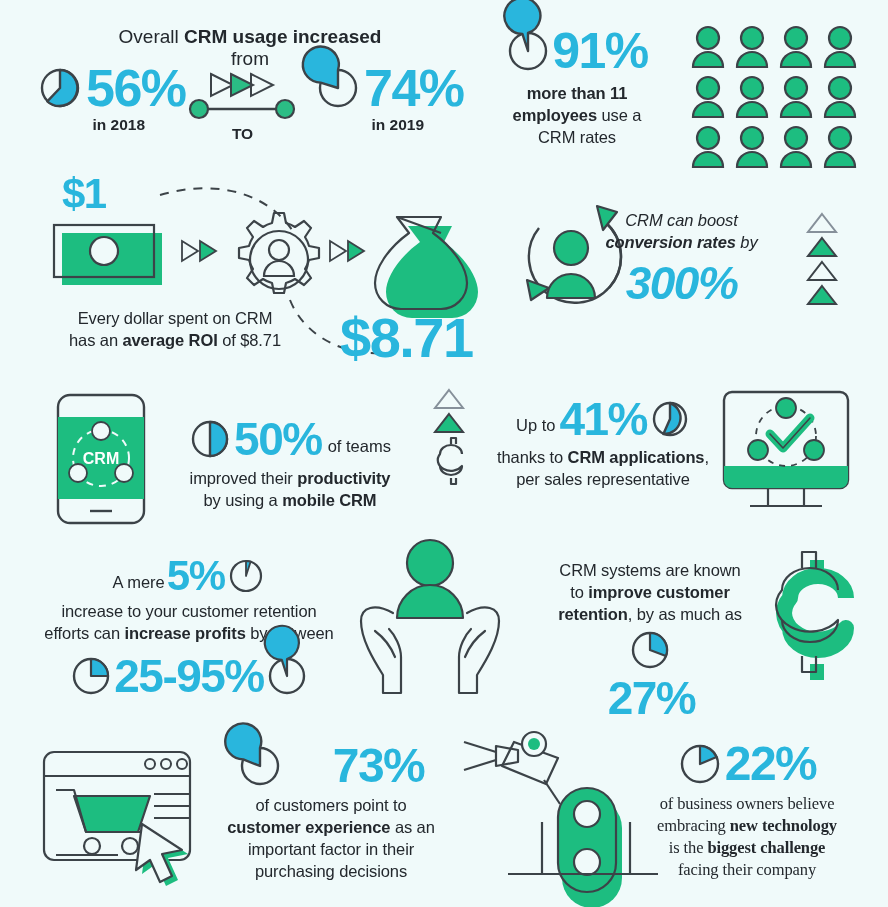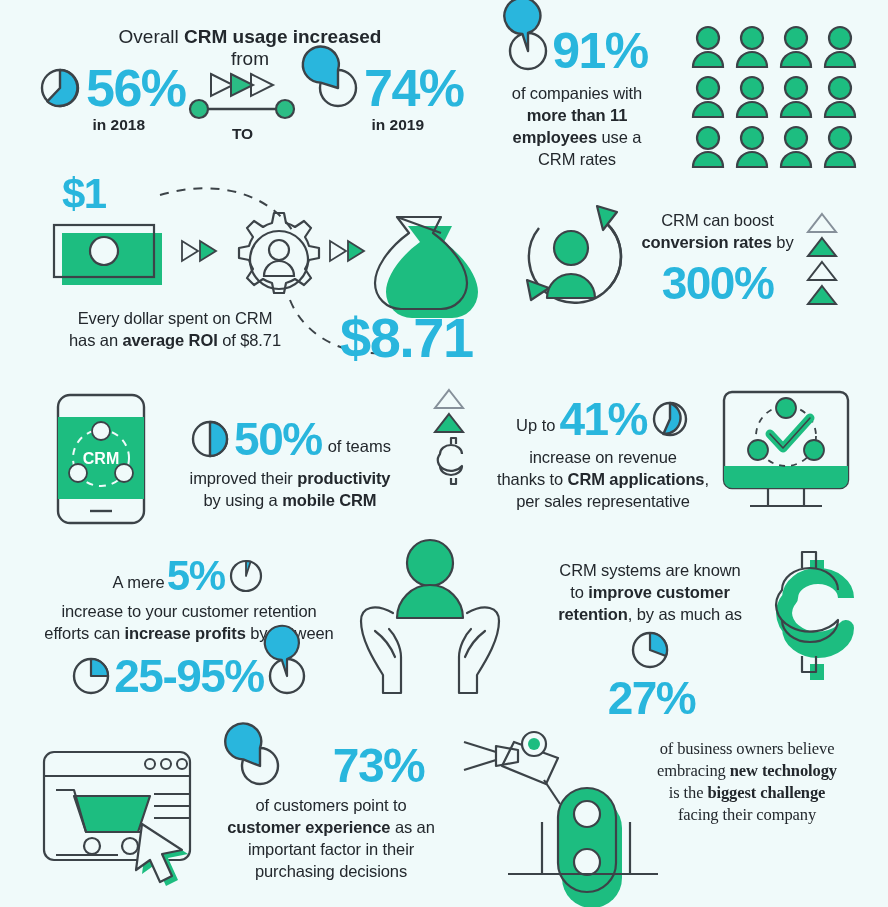--- a/index.html
+++ b/index.html
@@ -78,21 +78,20 @@
     <div class="row" style="justify-content:center;">
       <span class="inline">
         <svg width="44" height="44" viewBox="0 0 44 44">
           <circle cx="22" cy="22" r="18" fill="none" stroke="#3c4348" stroke-width="2.4"></circle>
           <path d="M22 22 L22 4 A18 18 0 1 0 16.4 4.9 Z" fill="#29b6dd" stroke="#3c4348" stroke-width="2.4" stroke-linejoin="round"></path>
         </svg>
       </span>
       <span class="big inline" style="font-size:50px;margin-left:2px;">91%</span>
     </div>
     <div class="txt" style="margin-top:3px;">
-      <div>of companies with</div>
       <div><b>more than 11</b></div>
       <div><b>employees</b><span> use a</span></div>
       <div>CRM rates</div>
     </div>
   </div>
 
   <div class="blk" style="left:690px;top:24px;">
     <svg width="180" height="145" viewBox="0 0 180 145">
       <g fill="none" stroke="#3c4348" stroke-width="2.2">
         <g transform="translate(0,0)">
@@ -201,21 +200,21 @@
     <svg width="135" height="130" viewBox="0 0 135 130">
       <path d="M100 22 A46 46 0 1 1 34 28" fill="none" stroke="#3c4348" stroke-width="2.4"></path>
       <path d="M100 22 A46 46 0 0 1 104 88" fill="none" stroke="#3c4348" stroke-width="2.4"></path>
       <polygon points="92,6 112,12 98,30" fill="#1dbd80" stroke="#3c4348" stroke-width="2.2" stroke-linejoin="round"></polygon>
       <polygon points="26,100 22,80 44,88" fill="#1dbd80" stroke="#3c4348" stroke-width="2.2" stroke-linejoin="round"></polygon>
       <circle cx="66" cy="48" r="17" fill="#1dbd80" stroke="#3c4348" stroke-width="2.2"></circle>
       <path d="M42 98 a24 24 0 0 1 48 0 Z" fill="#1dbd80" stroke="#3c4348" stroke-width="2.2" stroke-linejoin="round"></path>
     </svg>
   </div>
 
-  <div class="blk" style="left:630px;top:210px;width:175px;">
+  <div class="blk" style="left:594px;top:210px;width:175px;font-style:italic;">
     <div class="txt">
       <div>CRM can boost</div>
       <div><b>conversion rates</b><span> by</span></div>
     </div>
     <div class="big" style="font-size:46px;text-align:center;margin-top:2px;">300%</div>
   </div>
 
   <div class="blk" style="left:806px;top:212px;">
     <svg width="44" height="94" viewBox="0 0 44 94">
       <polygon points="16,2 30,20 2,20" fill="none" stroke="#86909a" stroke-width="2"></polygon>
@@ -272,21 +271,20 @@
       <span class="inline" style="font-size:16.5px;padding-top:12px;">Up to</span>
       <span class="big inline" style="font-size:46px;margin-left:4px;">41%</span>
       <span class="inline" style="margin-left:3px;">
         <svg width="40" height="40" viewBox="0 0 40 40">
           <circle cx="20" cy="20" r="16" fill="none" stroke="#3c4348" stroke-width="2.4"></circle>
           <path d="M20 20 L20 4 A16 16 0 0 1 13.4 35 Z" fill="#29b6dd" stroke="#3c4348" stroke-width="2.4" stroke-linejoin="round"></path>
         </svg>
       </span>
     </div>
     <div class="txt" style="margin-top:1px;">
-      <div>increase on revenue</div>
       <div><span>thanks to </span><b>CRM applications</b><span>,</span></div>
       <div>per sales representative</div>
     </div>
   </div>
 
   <div class="blk" style="left:720px;top:388px;">
     <svg width="132" height="130" viewBox="0 0 132 130">
       <rect x="4" y="4" width="124" height="96" rx="8" fill="none" stroke="#3c4348" stroke-width="2.4"></rect>
       <path d="M4 78 L128 78 L128 92 a8 8 0 0 1 -8 8 L12 100 a8 8 0 0 1 -8 -8 Z" fill="#1dbd80"></path>
       <circle cx="66" cy="48" r="30" fill="none" stroke="#3c4348" stroke-width="1.8" stroke-dasharray="6 6"></circle>
@@ -436,20 +434,29 @@
         <circle cx="125" cy="136" r="13" fill="#f0fafa" stroke="#3c4348" stroke-width="2.2"></circle>
       </g>
       <g fill="none" stroke="#3c4348" stroke-width="2.2">
         <polyline points="80,96 80,148 168,148 168,96"></polyline>
         <line x1="46" y1="148" x2="196" y2="148"></line>
       </g>
     </svg>
   </div>
 
   <div class="blk" style="left:618px;top:736px;width:258px;">
+    <div class="row" style="justify-content:center;">
+      <span class="inline">
+        <svg width="44" height="44" viewBox="0 0 44 44">
+          <circle cx="22" cy="22" r="18" fill="none" stroke="#3c4348" stroke-width="2.4"></circle>
+          <path d="M22 22 L22 4 A18 18 0 0 1 38.5 15 Z" fill="#29b6dd" stroke="#3c4348" stroke-width="2.2" stroke-linejoin="round"></path>
+        </svg>
+      </span>
+      <span class="big inline" style="font-size:48px;margin-left:3px;">22%</span>
+    </div>
     <div class="txt" style="margin-top:2px;font-family:Liberation Serif, serif;">
       <div>of business owners believe</div>
       <div><span>embracing </span><b>new technology</b></div>
       <div><span>is the </span><b>biggest challenge</b></div>
       <div>facing their company</div>
     </div>
   </div>
 
 </div>
 

